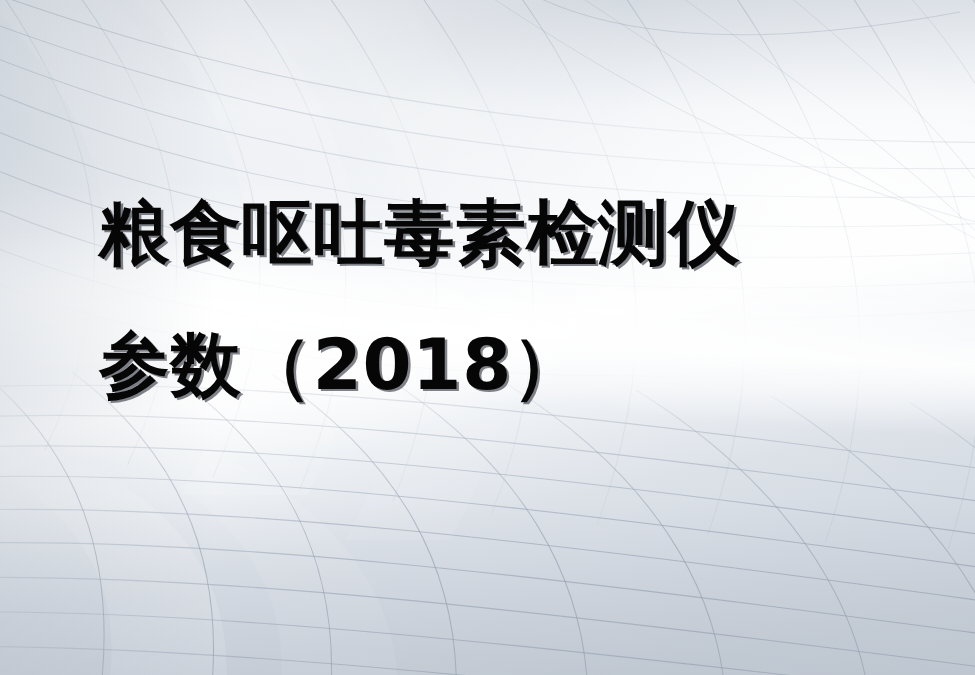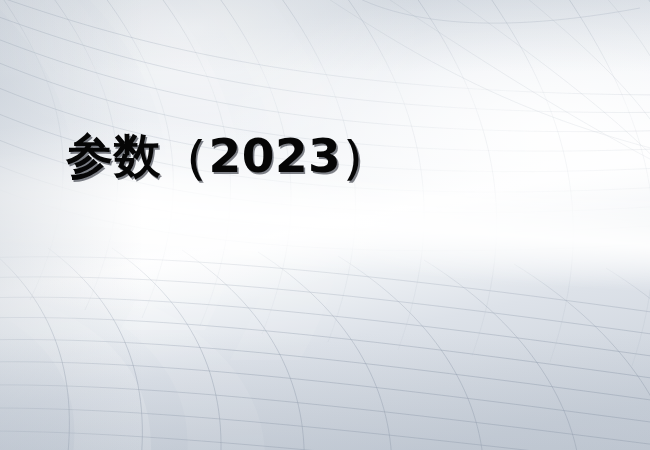--- a/index.html
+++ b/index.html
@@ -194,16 +194,17 @@
       </g>
 
     </g>
   </svg>
 
   <div class="bg-layer bg-sheen"></div>
 
   <div class="bg-layer bg-vignette"></div>
 
   <div class="title-block">
-    <div class="title-line">参数（2023）</div>
+    <div class="title-line">粮食呕吐毒素检测仪</div>
+    <div class="title-line">参数（2018）</div>
   </div>
 
 </div>
 
 </body></html>

